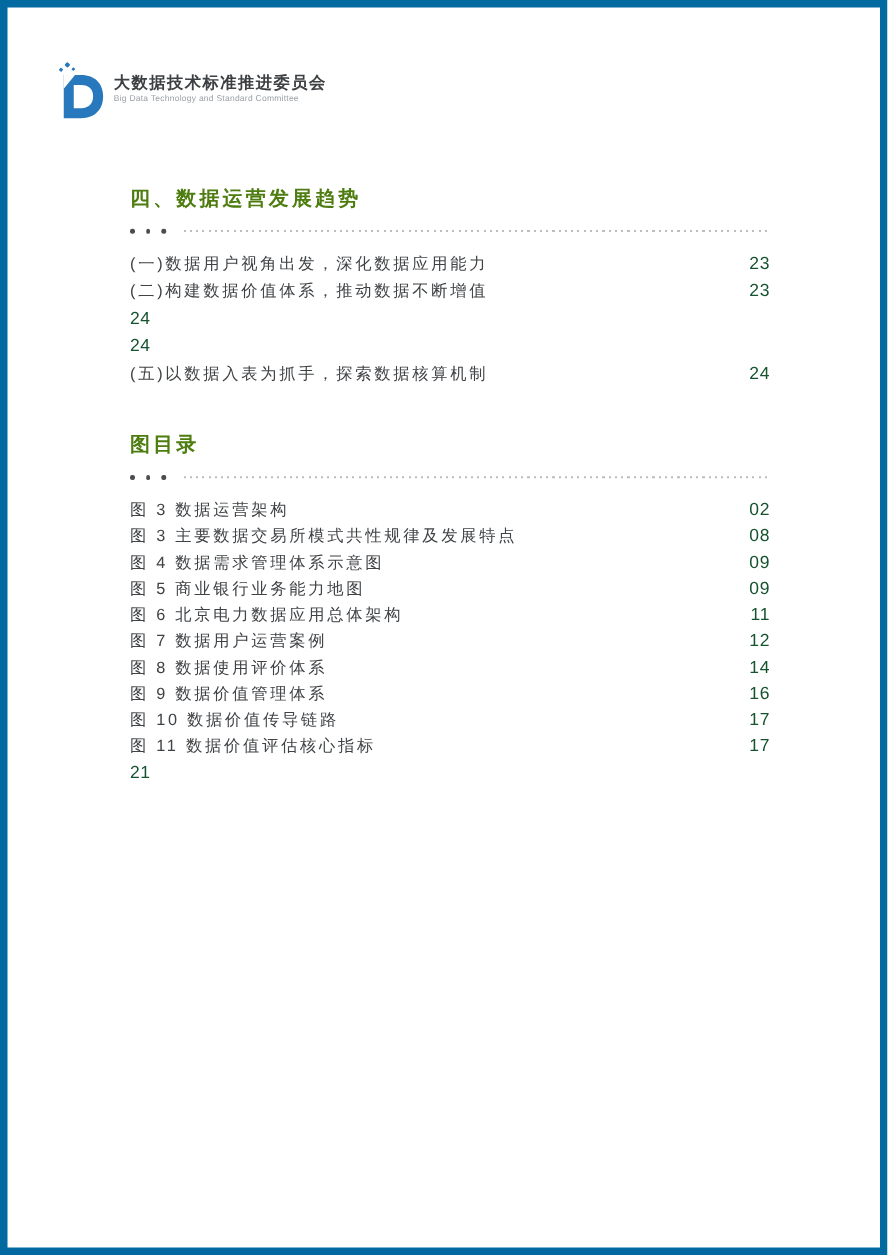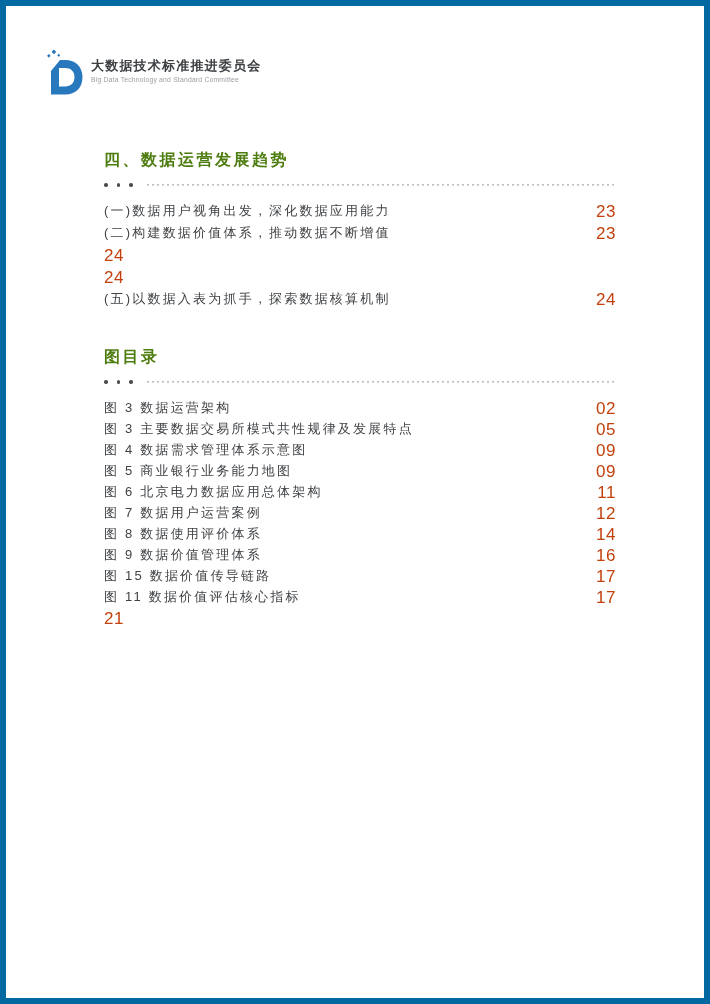--- a/index.html
+++ b/index.html
@@ -93,22 +93,22 @@
     height: 22px;
   }
   .fig-list .toc-row { height: 21px; }
   .toc-label {
     font-size: 13px;
     color: #404346;
     letter-spacing: 2.2px;
     white-space: nowrap;
   }
   .toc-page {
-    font-size: 17px;
-    color: #c2410c;
+    font-size: 14px;
+    color: #14532d;
     letter-spacing: 0.5px;
   }
 
   .figures-section { margin-top: 34px; }
 </style>
 </head>
 <body>
 
 <div class="page">
 
@@ -184,21 +184,21 @@
       <div class="toc-list fig-list">
 
           <div class="toc-row">
             <span class="toc-label">图 3 数据运营架构</span>
             <span class="toc-page">02</span>
           </div>
 
 
           <div class="toc-row">
             <span class="toc-label">图 3 主要数据交易所模式共性规律及发展特点</span>
-            <span class="toc-page">05</span>
+            <span class="toc-page">08</span>
           </div>
 
           <div class="toc-row">
             <span class="toc-label">图 4 数据需求管理体系示意图</span>
             <span class="toc-page">09</span>
           </div>
 
           <div class="toc-row">
             <span class="toc-label">图 5 商业银行业务能力地图</span>
             <span class="toc-page">09</span>
@@ -218,21 +218,21 @@
             <span class="toc-label">图 8 数据使用评价体系</span>
             <span class="toc-page">14</span>
           </div>
 
           <div class="toc-row">
             <span class="toc-label">图 9 数据价值管理体系</span>
             <span class="toc-page">16</span>
           </div>
 
           <div class="toc-row">
-            <span class="toc-label">图 15 数据价值传导链路</span>
+            <span class="toc-label">图 10 数据价值传导链路</span>
             <span class="toc-page">17</span>
           </div>
 
           <div class="toc-row">
             <span class="toc-label">图 11 数据价值评估核心指标</span>
             <span class="toc-page">17</span>
           </div>
 
           <div class="toc-row">
             <span class="toc-page">21</span>

